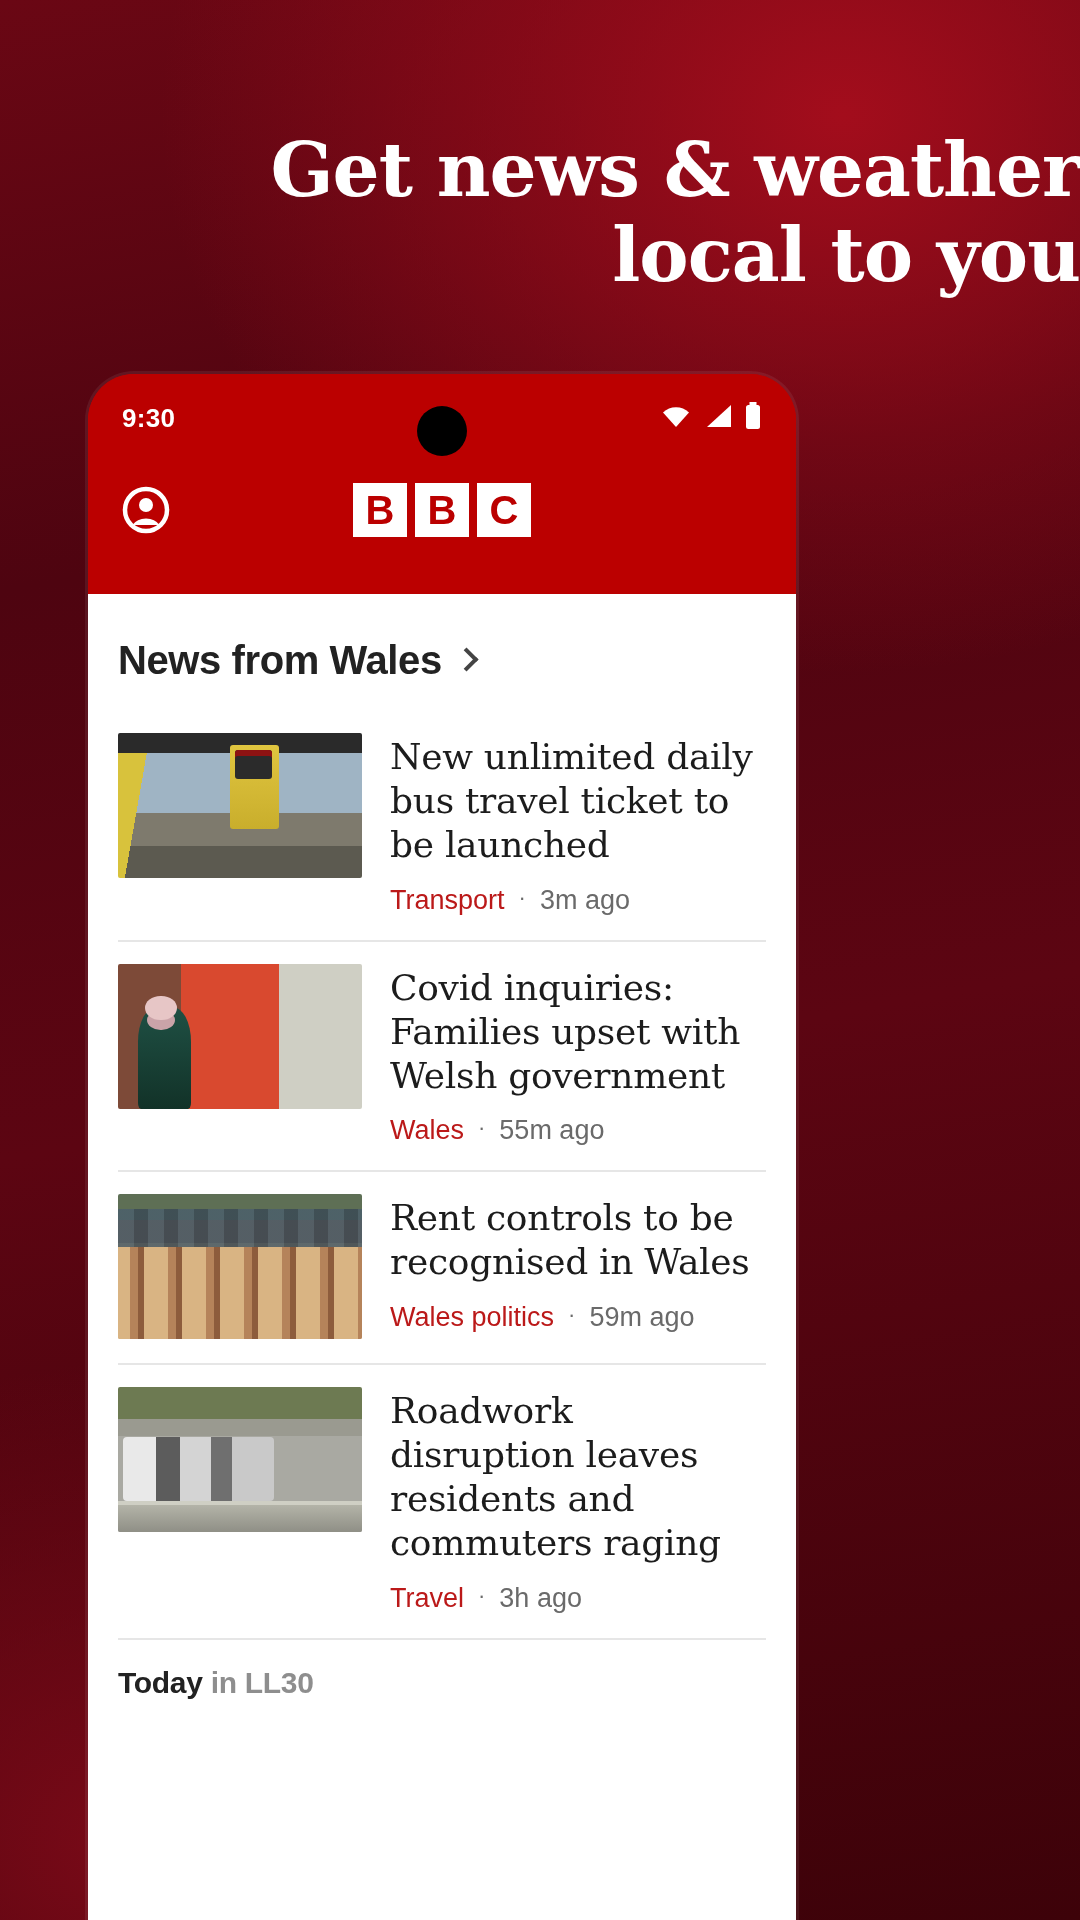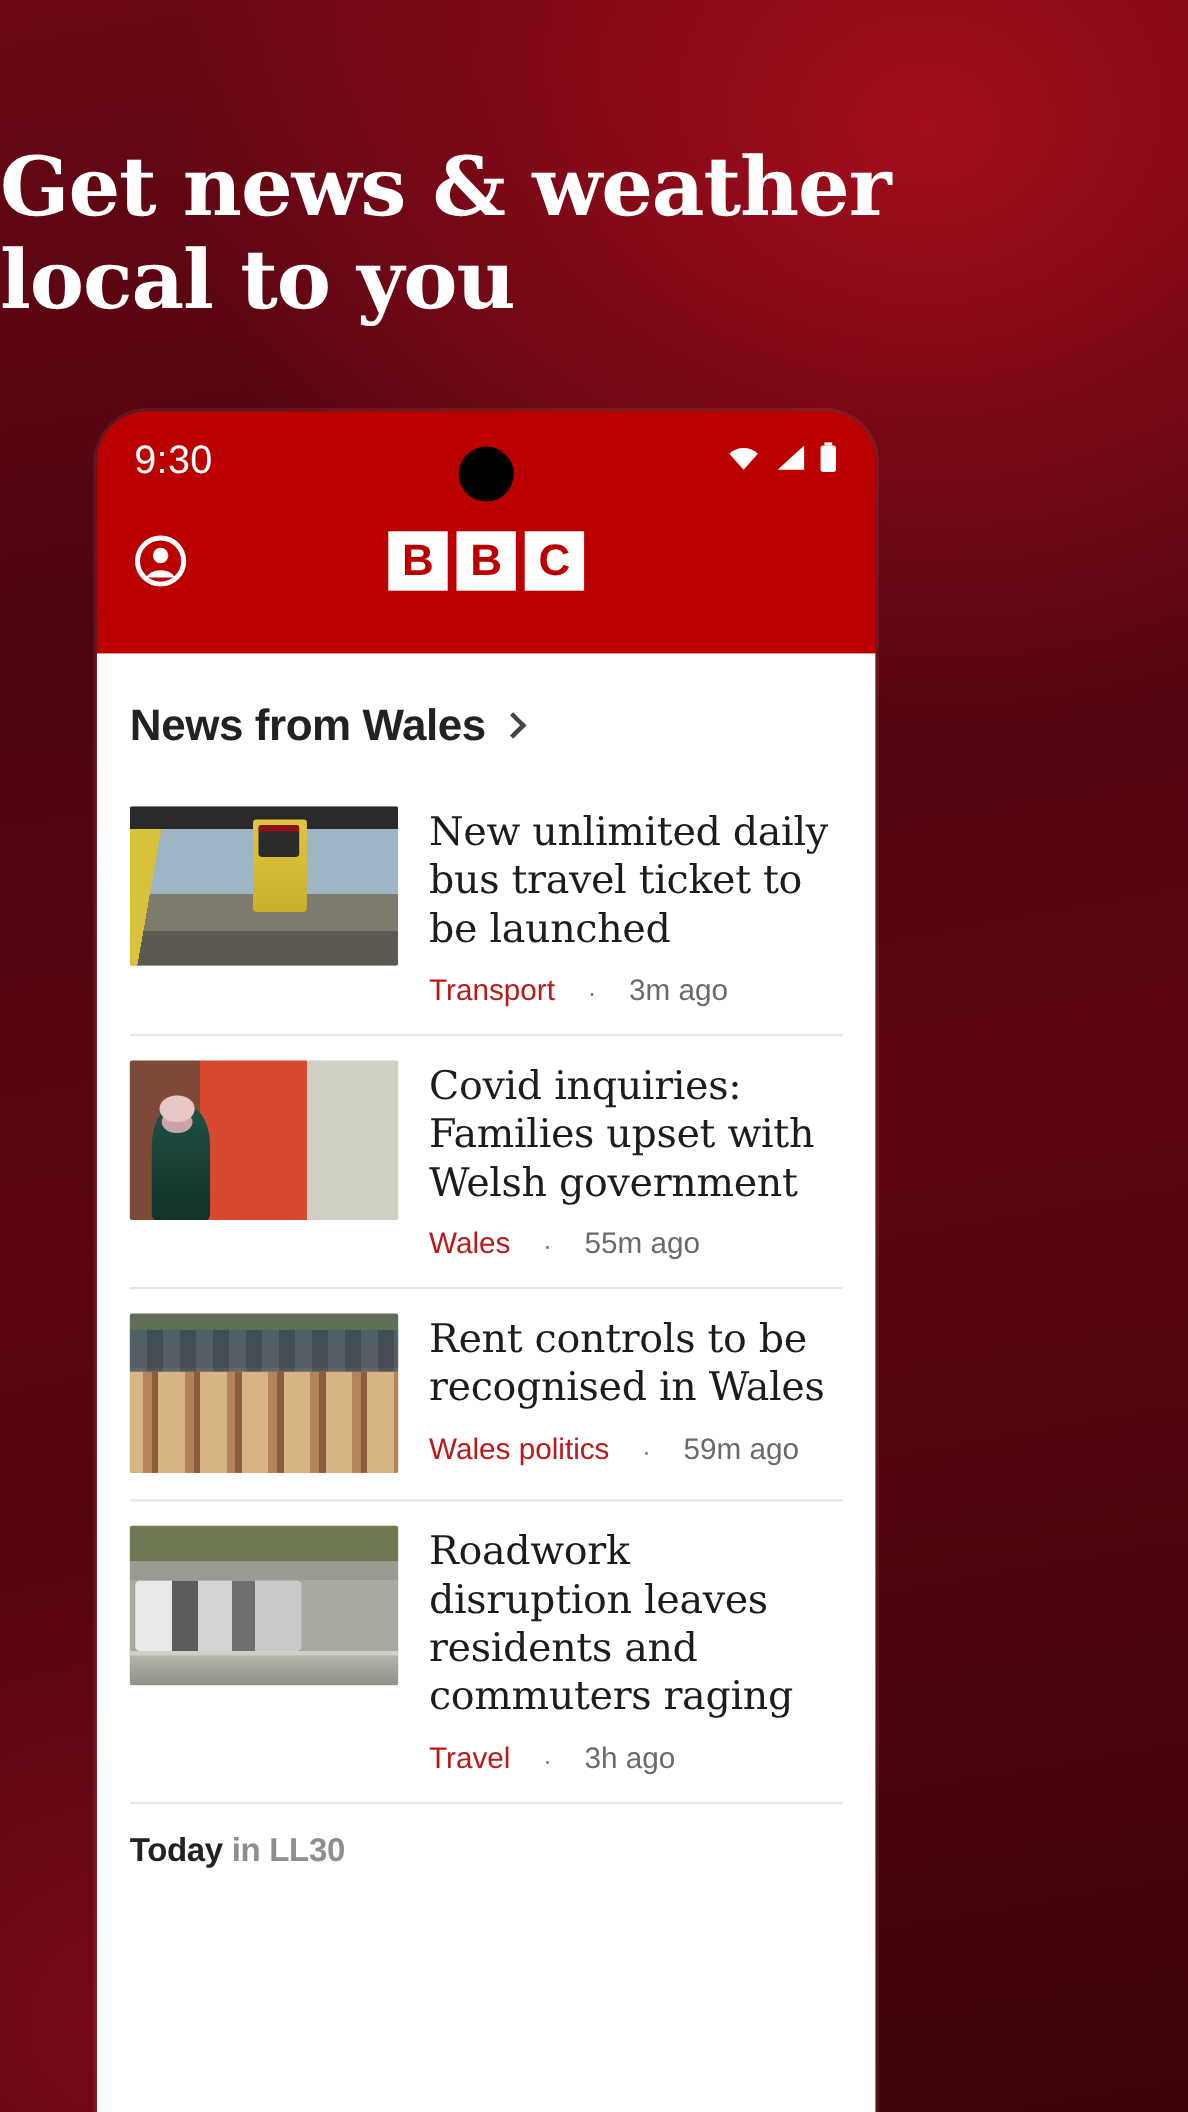--- a/index.html
+++ b/index.html
@@ -16,21 +16,21 @@
     position:absolute; inset:0;
     background:
       radial-gradient(ellipse 1100px 900px at 78% 6%, #a30d1c 0%, rgba(163,13,28,0) 62%),
       radial-gradient(ellipse 900px 800px at 12% 96%, #7a0a18 0%, rgba(122,10,24,0) 60%),
       linear-gradient(170deg, #6a0714 0%, #4e0410 28%, #5c0512 55%, #3d0209 100%);
   }
 
   
   #promo {
     position:absolute; top:128px; left:0; width:1080px;
-    text-align:left;
+    text-align:right;
     font-family:"DejaVu Serif", "Liberation Serif", serif;
     font-weight:bold;
     font-size:74px;
     line-height:1.15;
     color:#ffffff;
     letter-spacing:-1px;
     text-rendering:optimizeLegibility;
   }
   #promo .line { display:block; }
 
@@ -48,22 +48,22 @@
   
   #statusbar {
     position:relative;
     height:88px;
     background:#bb0000;
     display:flex; align-items:center;
     padding:0 34px;
   }
   #clock {
     color:#ffffff;
-    font-size:36px;
-    font-weight:400;
+    font-size:26px;
+    font-weight:700;
     letter-spacing:0.3px;
   }
   #punchhole {
     position:absolute;
     left:50%; top:32px;
     transform:translateX(-50%);
     width:50px; height:50px;
     border-radius:50%;
     background:#000000;
   }
@@ -153,21 +153,21 @@
   .headline {
     font-family:"DejaVu Serif","Liberation Serif",serif;
     font-weight:normal;
     font-size:36px;
     line-height:1.22;
     color:#1c1c1c;
     letter-spacing:-0.3px;
   }
   .meta {
     margin-top:18px;
-    display:flex; align-items:flex-end; gap:30px;
+    display:flex; align-items:flex-start; gap:14px;
     font-size:27px;
   }
   .meta .cat { color:#bb1919; }
   .meta .dot { color:#6a6a6a; font-size:22px; }
   .meta .time { color:#6a6a6a; }
 
   
   #today {
     padding-top:26px;
     font-size:30px;

